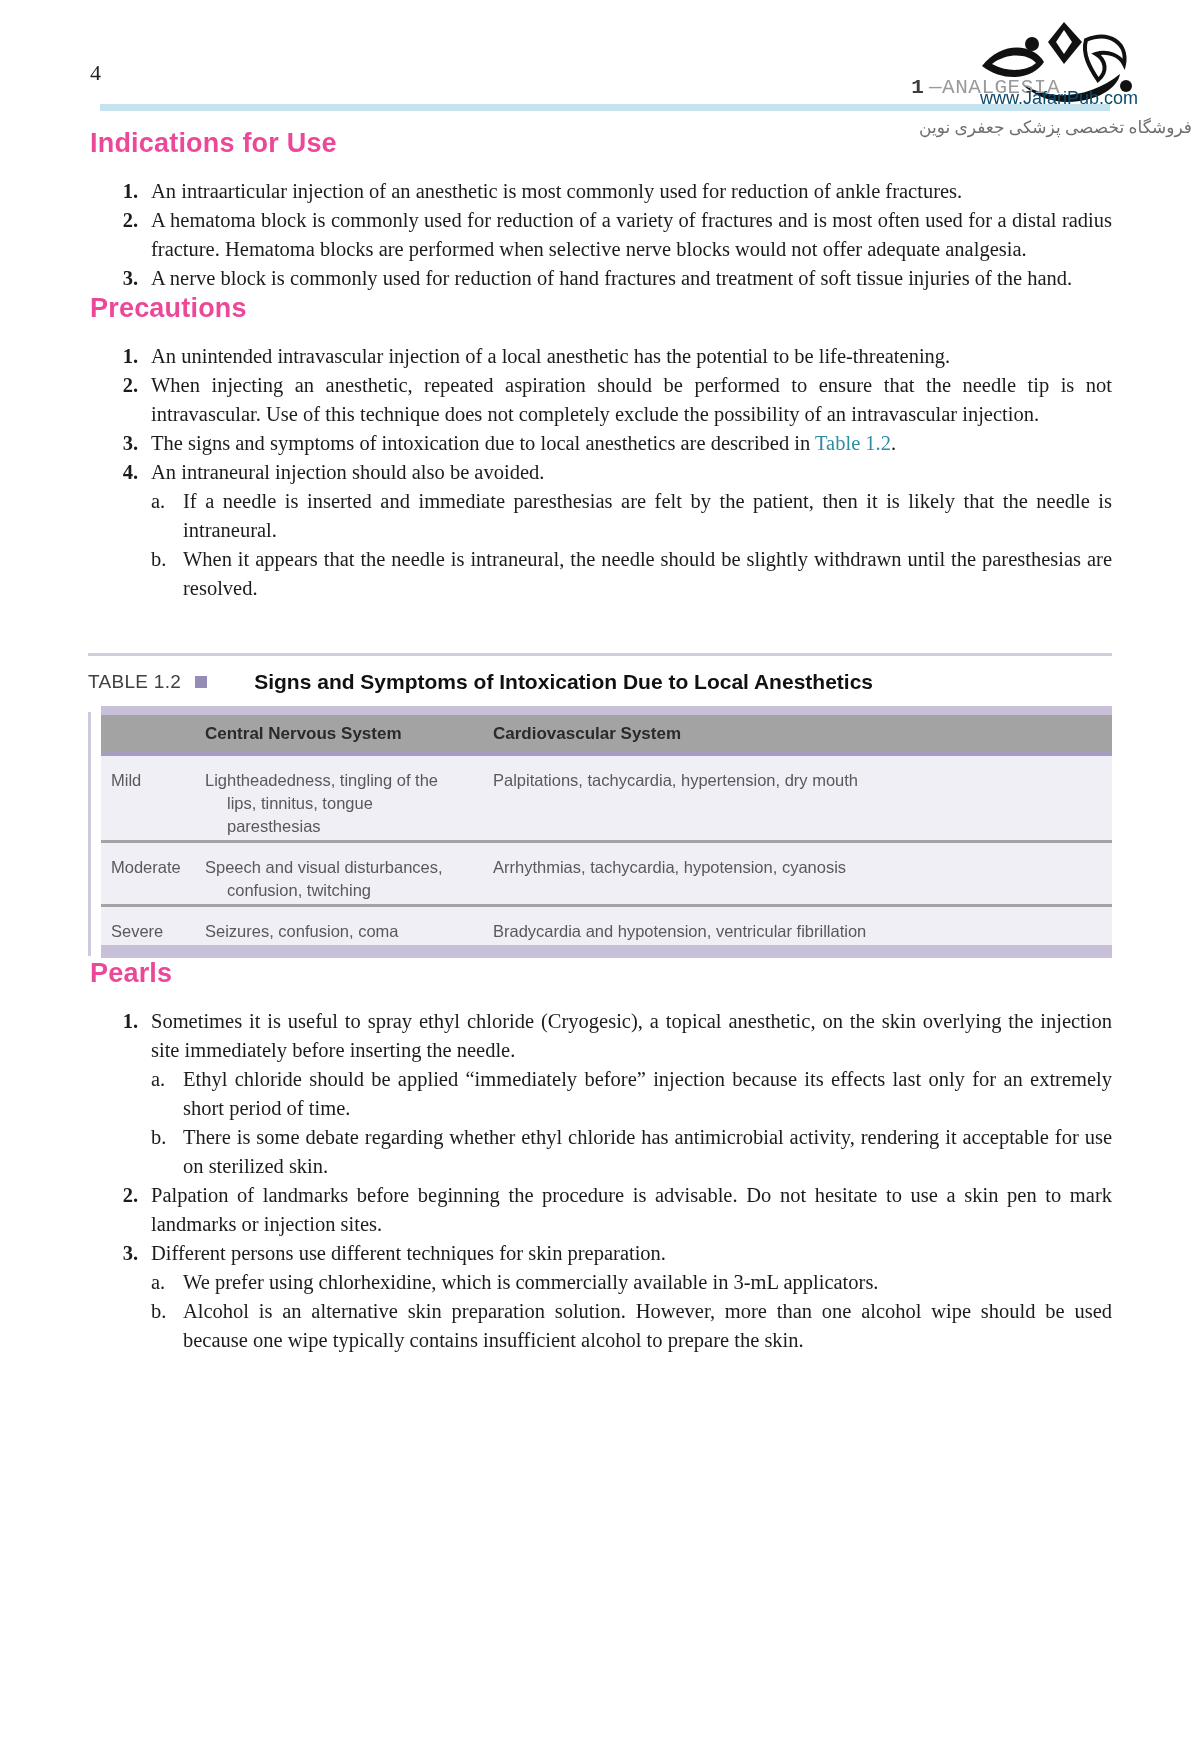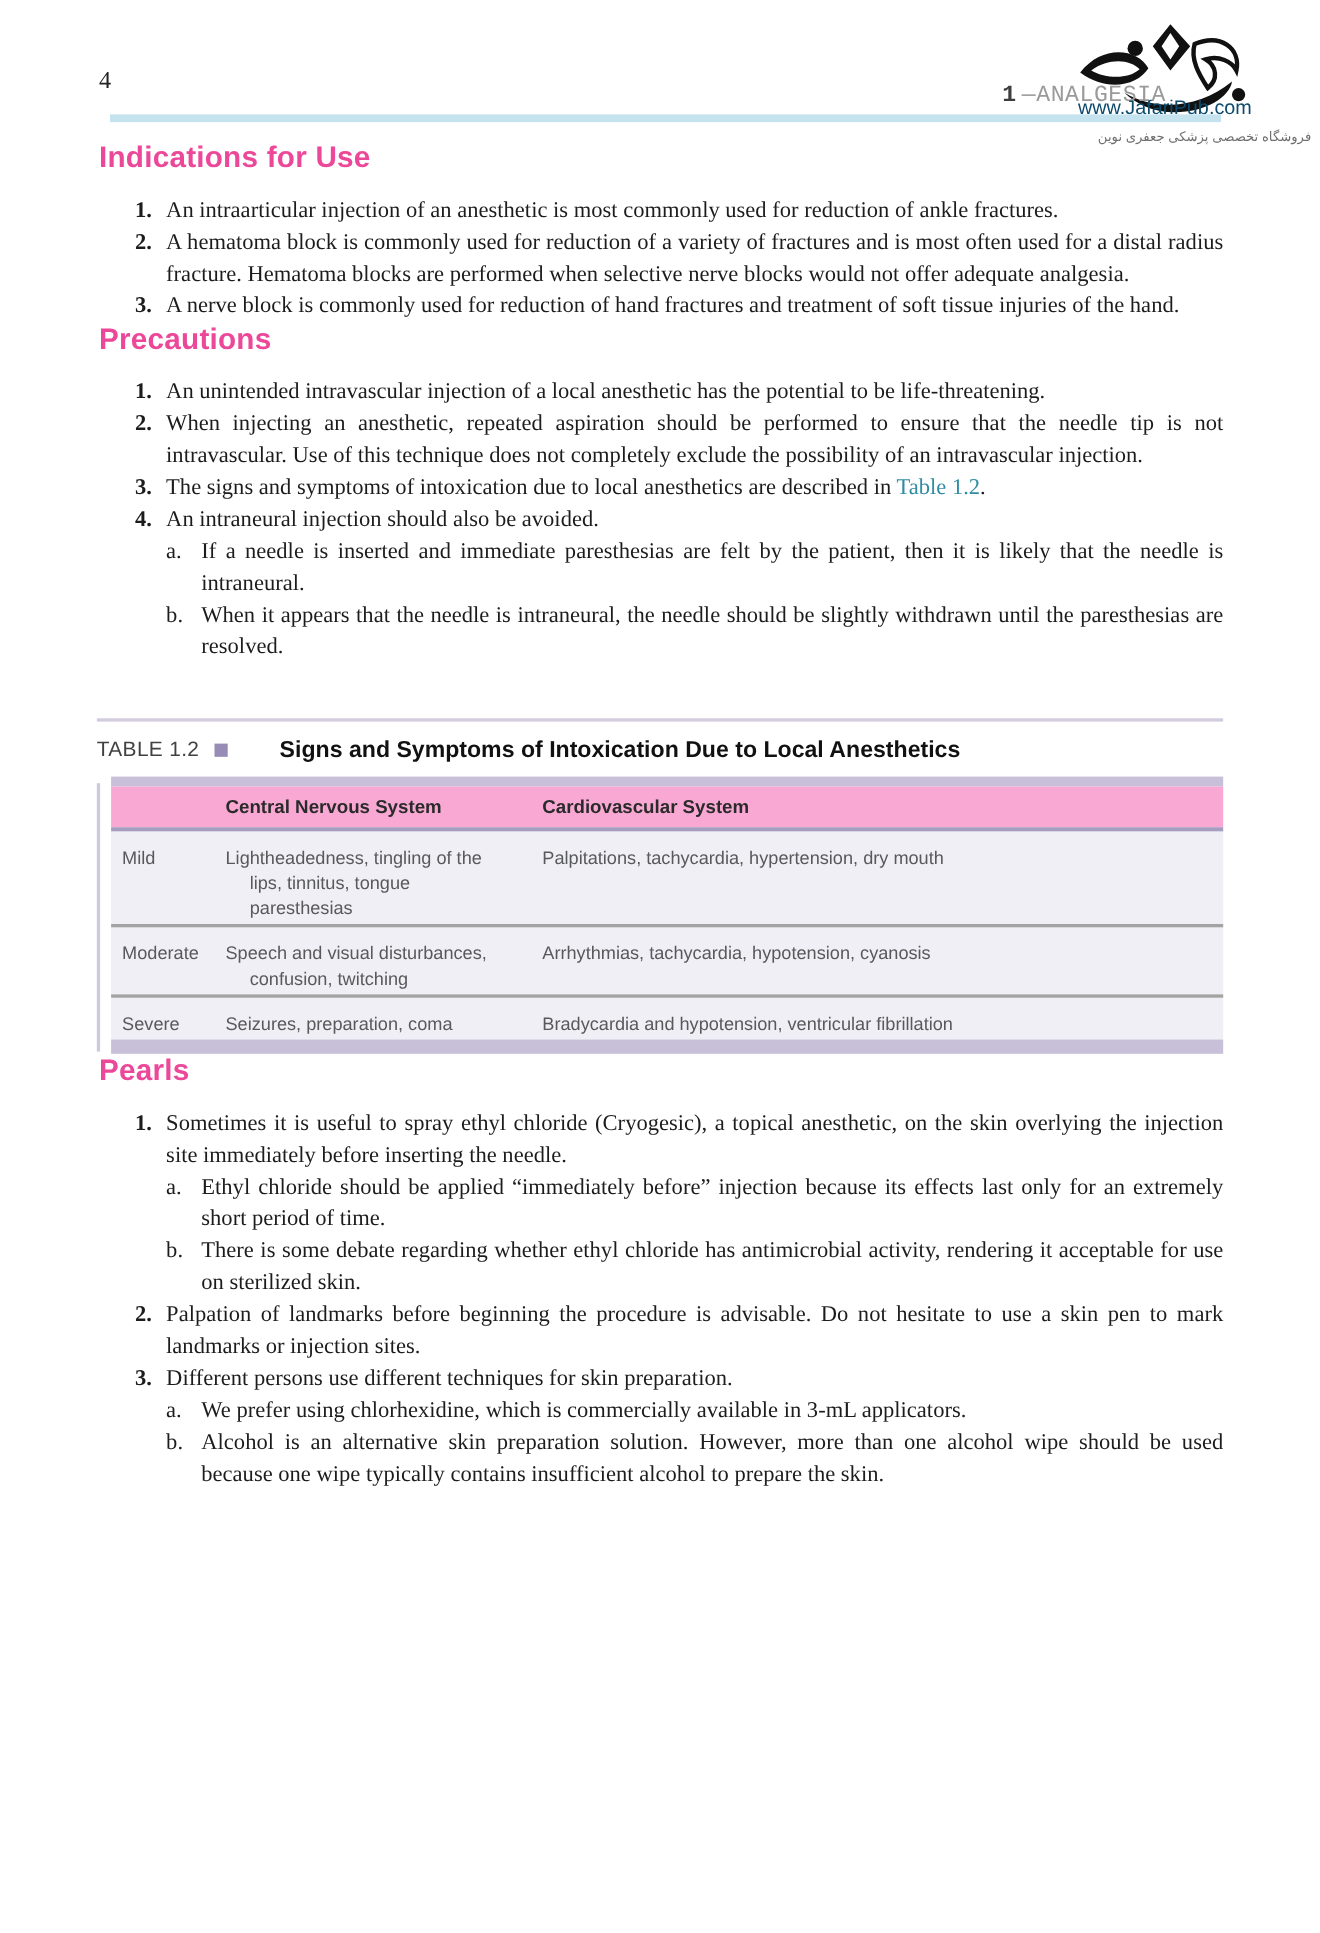--- a/index.html
+++ b/index.html
@@ -23,21 +23,21 @@
     letter-spacing:0.5px; white-space:nowrap;
   }
   .running-head .chap-num { color:#3d3d3d; font-weight:bold; }
   .site-url {
     position:absolute; top:88px; right:62px;
     font-family:"Liberation Sans", sans-serif; font-size:18px; color:#0c4a6e;
     white-space:nowrap;
   }
   .fa-caption {
     position:absolute; top:117px; right:8px;
-    font-family:Liberation Sans, sans-serif; font-size:12px; color:#6f6f6f;
+    font-family:Liberation Serif, serif; font-size:17px; color:#6f6f6f;
     direction:rtl; white-space:nowrap;
   }
   .blue-rule {
     position:absolute; top:104px; left:100px; width:1010px; height:7px;
     background:#c5e2ef;
   }
 
   
   .content { position:absolute; top:128px; left:100px; width:1012px; }
 
@@ -75,21 +75,21 @@
   .table-title { font-size:21px; font-weight:bold; color:#111;margin-left:35px; }
 
   .table-wrap { position:relative; padding-left:13px; }
   .left-strip {
     position:absolute; left:0; top:6px; bottom:2px; width:3px; background:#cfc9dd;
   }
   .tbl { font-family:"Liberation Sans", sans-serif; color:#58595b; }
   .band { height:9px; background:#c8c0d8; }
   .band.bottom { height:13px; }
   .thead {
-    background:#f9a8d4; display:flex; align-items:center;
+    background:#a3a3a3; display:flex; align-items:center;
     font-weight:bold; color:#2a2a2a; font-size:17px;
     padding:9px 0 8px 0;
   }
   .dark-sep { height:4px; background:#a79dc0; }
   .tbody { background:#f1eff6; }
   .trow { display:flex; font-size:16.5px; line-height:23px; padding:13px 0 2px 0; }
   .trow + .trow { border-top:3px solid #a3a3a3; }
   .c0 { width:104px; flex:0 0 104px; padding-left:10px; }
   .c1 { width:288px; flex:0 0 288px; padding-right:24px; }
   .c2 { flex:1; padding-right:16px; }
@@ -198,21 +198,21 @@
             <div class="c1 hang">Lightheadedness, tingling of the lips, tinnitus, tongue paresthesias</div>
             <div class="c2 hang">Palpitations, tachycardia, hypertension, dry mouth</div>
           </div>
           <div class="trow">
             <div class="c0">Moderate</div>
             <div class="c1 hang">Speech and visual disturbances, confusion, twitching</div>
             <div class="c2 hang">Arrhythmias, tachycardia, hypotension, cyanosis</div>
           </div>
           <div class="trow">
             <div class="c0">Severe</div>
-            <div class="c1 hang">Seizures, preparation, coma</div>
+            <div class="c1 hang">Seizures, confusion, coma</div>
             <div class="c2 hang">Bradycardia and hypotension, ventricular fibrillation</div>
           </div>
         </div>
         <div class="band bottom"></div>
       </div>
     </div>
   </div>
 
   <h2 class="sect sect-gap-lg">Pearls</h2>
   <div class="olist">

